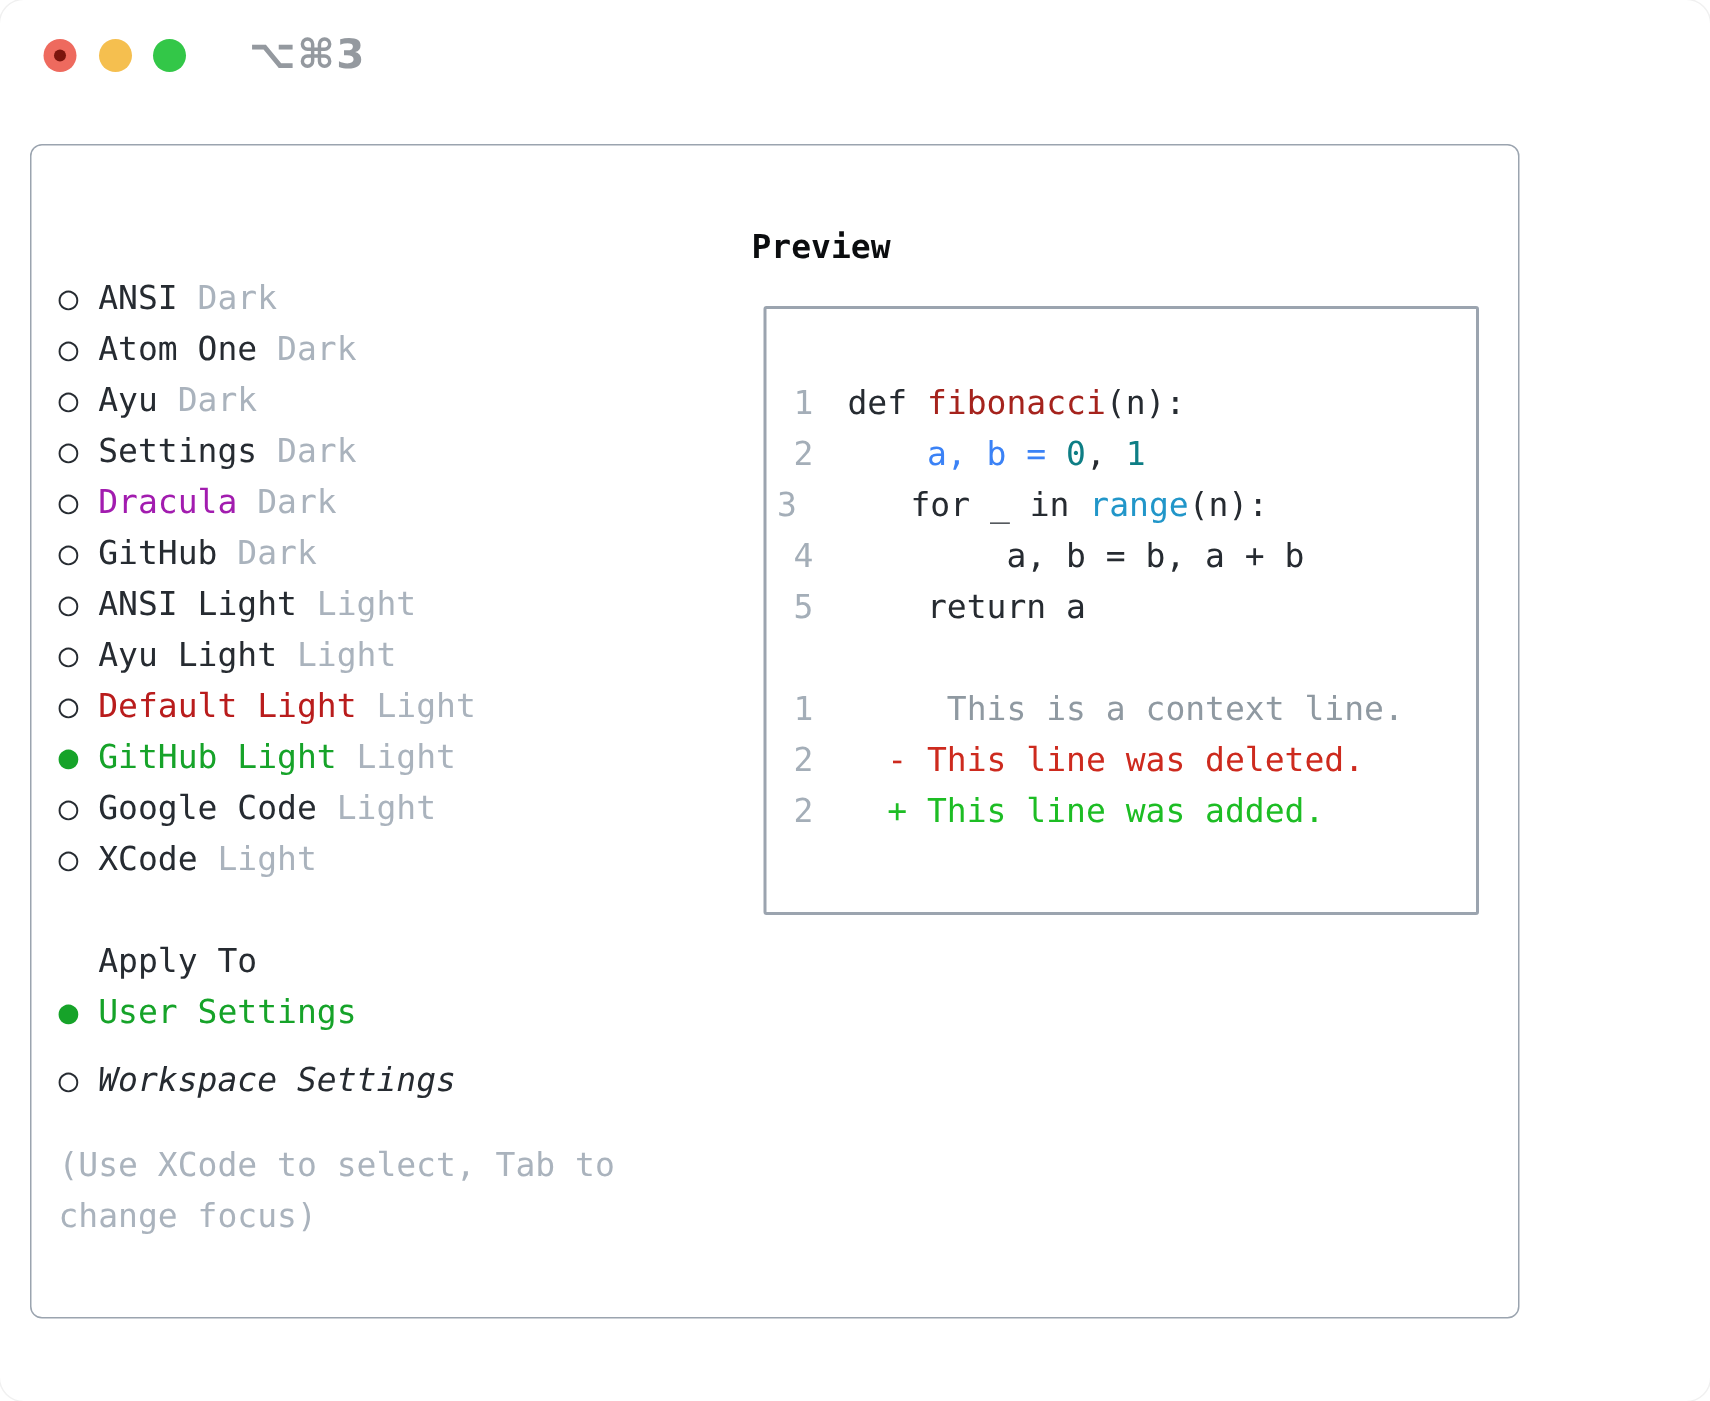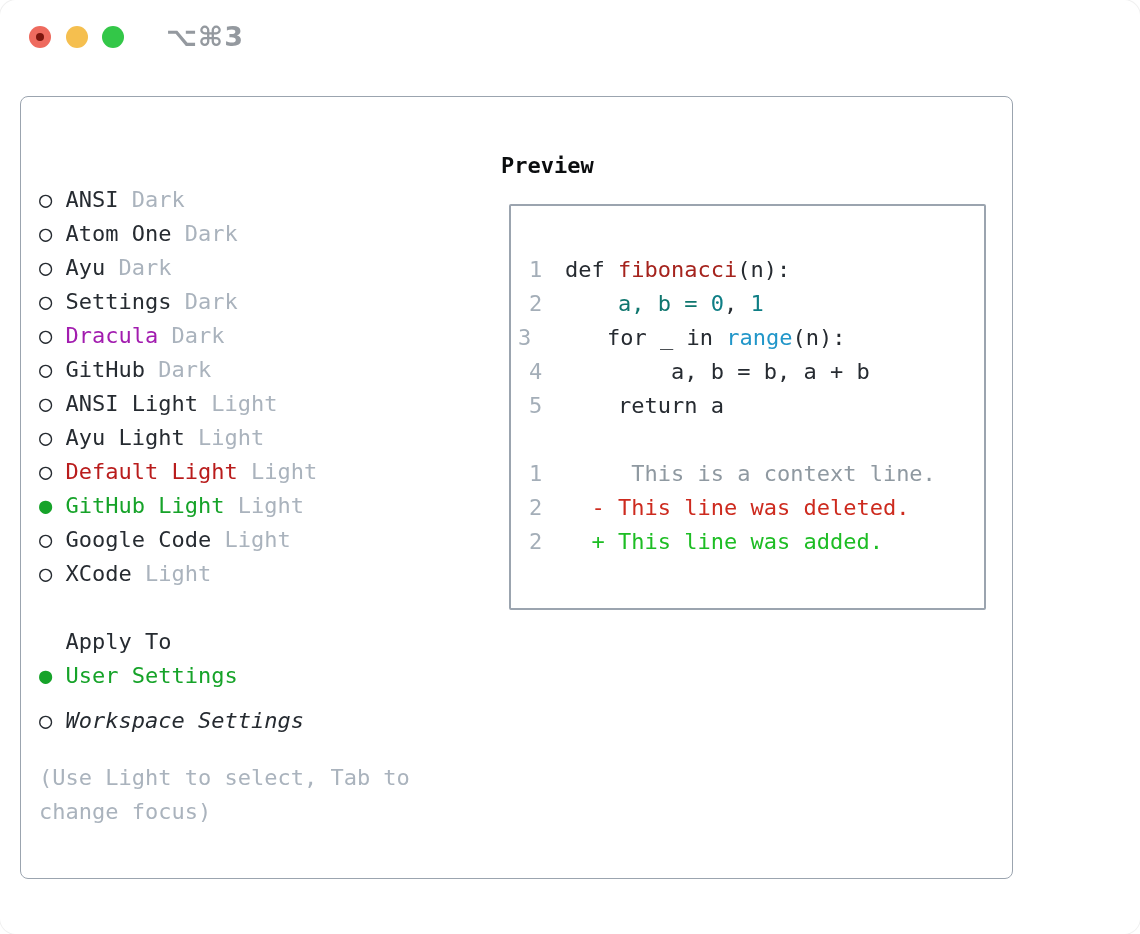--- a/index.html
+++ b/index.html
@@ -94,29 +94,29 @@
         <div class="line" style="top: 460px; left: 18px;"><span style="color: rgb(38, 43, 49);">○</span><span> </span><span style="color: rgb(38, 43, 49);">XCode</span><span> </span><span style="color: rgb(170, 179, 189);">Light</span></div>
       </div>
 
     <div class="line left-col" style="top:528px"><span>  </span><span>Apply To</span></div>
 
     <div id="apply-rows">
         <div class="line" style="top: 562px; left: 18px;"><span style="color: rgb(22, 163, 41);">●</span><span> </span><span style="color: rgb(22, 163, 41);">User Settings</span></div>
         <div class="line" style="top: 607px; left: 18px; font-style: italic;"><span style="color: rgb(38, 43, 49);">○</span><span> </span><span style="color: rgb(38, 43, 49);">Workspace Settings</span></div>
       </div>
 
-    <div class="line left-col muted" style="top:664px">(Use Light to select, Tab to</div>
+    <div class="line left-col muted" style="top:664px">(Use XCode to select, Tab to</div>
     <div class="line left-col muted" style="top:698px">change focus)</div>
 
     <div class="line bold preview-header">Preview</div>
 
     <div class="preview-box">
       <div id="code-rows">
           <div class="line code-line" style="top: 47px; left: 18px;"><span class="lnum">1</span><span style="color: rgb(38, 43, 49);">def </span><span style="color: rgb(165, 35, 29);">fibonacci</span><span style="color: rgb(38, 43, 49);">(n):</span></div>
-          <div class="line code-line" style="top: 81px; left: 18px;"><span class="lnum">2</span><span style="color: #0f766e;">    a, b = </span><span style="color: rgb(14, 126, 133);">0</span><span style="color: rgb(38, 43, 49);">, </span><span style="color: rgb(14, 126, 133);">1</span></div>
+          <div class="line code-line" style="top: 81px; left: 18px;"><span class="lnum">2</span><span style="color: #3b82f6;">    a, b = </span><span style="color: rgb(14, 126, 133);">0</span><span style="color: rgb(38, 43, 49);">, </span><span style="color: rgb(14, 126, 133);">1</span></div>
           <div class="line code-line" style="top: 115px; left: 7px;"><span class="lnum">3</span><span style="color: rgb(38, 43, 49);">    for _ in </span><span style="color: rgb(33, 150, 201);">range</span><span style="color: rgb(38, 43, 49);">(n):</span></div>
           <div class="line code-line" style="top: 149px; left: 18px;"><span class="lnum">4</span><span style="color: rgb(38, 43, 49);">        a, b = b, a + b</span></div>
           <div class="line code-line" style="top: 183px; left: 18px;"><span class="lnum">5</span><span style="color: rgb(38, 43, 49);">    return a</span></div>
         </div>
       <div id="diff-rows">
           <div class="line code-line" style="top: 251px; left: 18px;"><span class="lnum">1</span><span style="color: rgb(143, 153, 161);">     This is a context line.</span></div>
           <div class="line code-line" style="top: 285px; left: 18px;"><span class="lnum">2</span><span style="color: rgb(205, 42, 30);">  - This line was deleted.</span></div>
           <div class="line code-line" style="top: 319px; left: 18px;"><span class="lnum">2</span><span style="color: rgb(29, 189, 36);">  + This line was added.</span></div>
         </div>
     </div>

